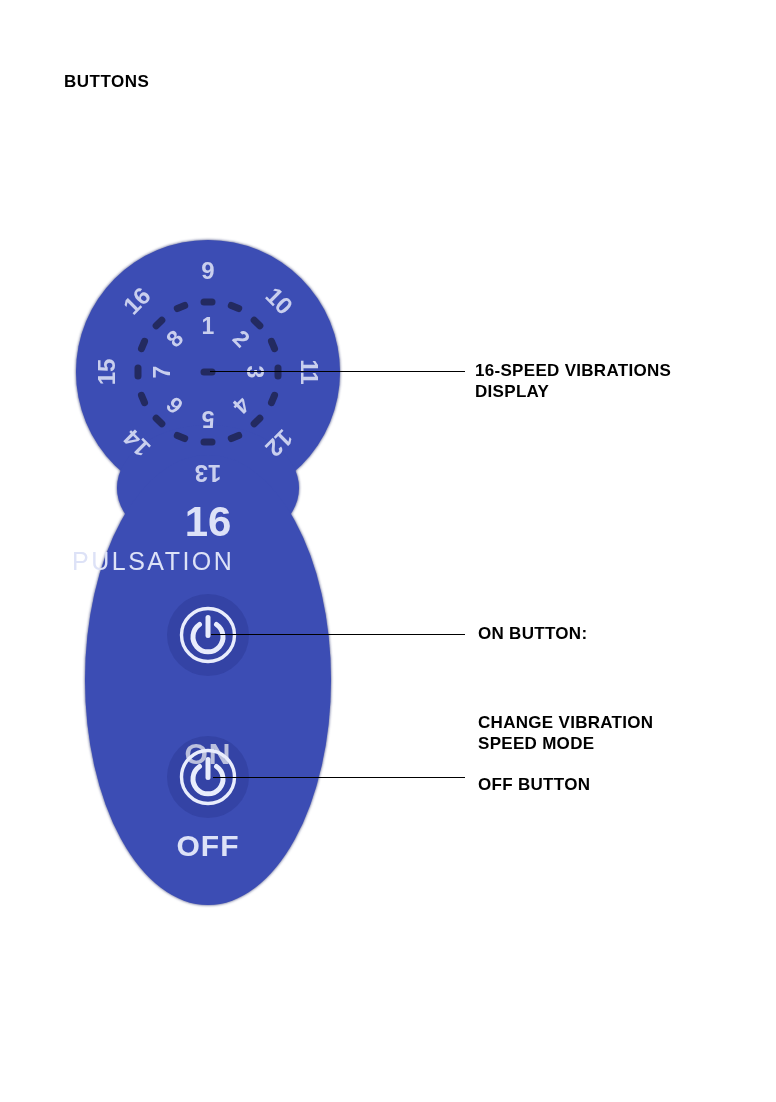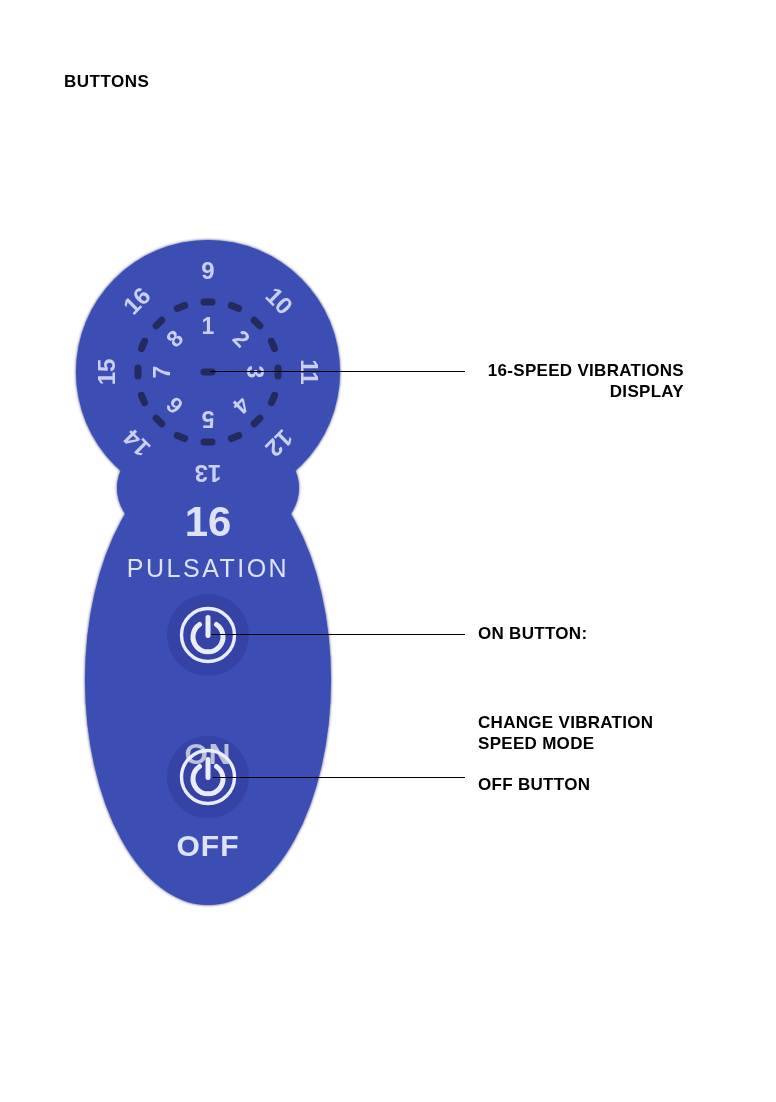--- a/index.html
+++ b/index.html
@@ -29,21 +29,21 @@
   .dial-num.outer{font-size:24px;}
   .led{
     position:absolute;width:15px;height:7px;border-radius:4px;background:var(--led-color,#232a60);
   }
 
   .mode-number{
     position:absolute;left:0;right:0;top:258px;text-align:center;
     font-size:42px;line-height:48px;font-weight:600;color:var(--device-text,#d4daf4);
   }
   .mode-label{
-    position:absolute;left:0;right:0;top:313px;text-align:center;
+    position:absolute;left:0;right:0;top:306px;text-align:left;
     font-size:25px;line-height:30px;letter-spacing:2.5px;color:var(--device-text,#d4daf4);
   }
   .power-button{position:absolute;left:92px;width:88px;height:88px;cursor:pointer;}
   .power-button.on{top:351px;}
   .power-button.off{top:493px;}
   .power-button svg{display:block;width:88px;height:88px;}
   .btn-label{
     position:absolute;left:0;right:0;text-align:center;font-size:30px;line-height:36px;
     letter-spacing:1px;color:var(--device-text,#e9edfc);font-weight:600;
   }
@@ -52,21 +52,21 @@
 
   
   .callout-line{position:absolute;height:1px;background:#000;z-index:5;}
   .line-display{left:210px;top:371px;width:255px;}
   .line-on{left:211px;top:634px;width:254px;}
   .line-off{left:213px;top:777px;width:252px;}
   .callout-label{
     position:absolute;font-size:17px;line-height:21px;font-weight:600;letter-spacing:.3px;
     white-space:pre-line;z-index:5;
   }
-  .label-display{left:475px;top:360px;text-align:right;}
+  .label-display{left:475px;top:360px;}
   .label-on{left:478px;top:623px;}
   .label-on-desc{left:478px;top:668px;line-height:21px;margin-top:44px;}
   .label-off{left:478px;top:766px;margin-top:8px;}
 </style>
 </head>
 <body>
 
 <div class="page">
   <div class="page-title">BUTTONS</div>
 

